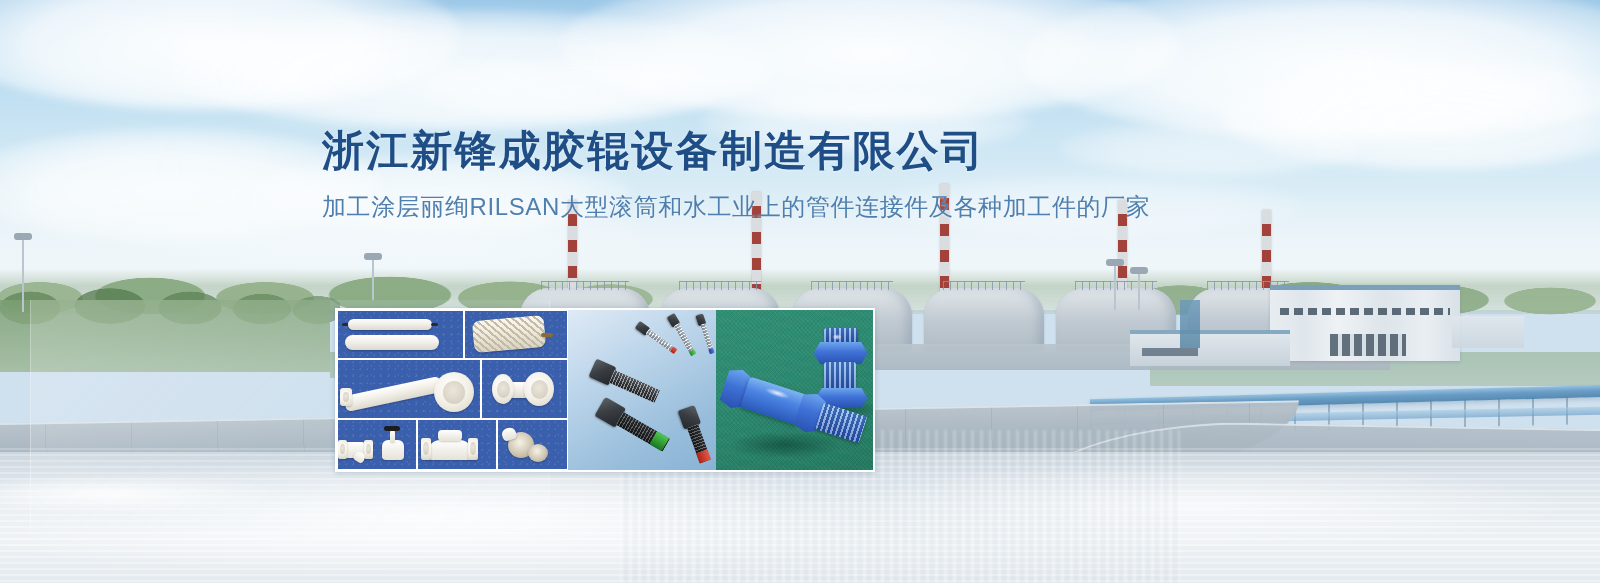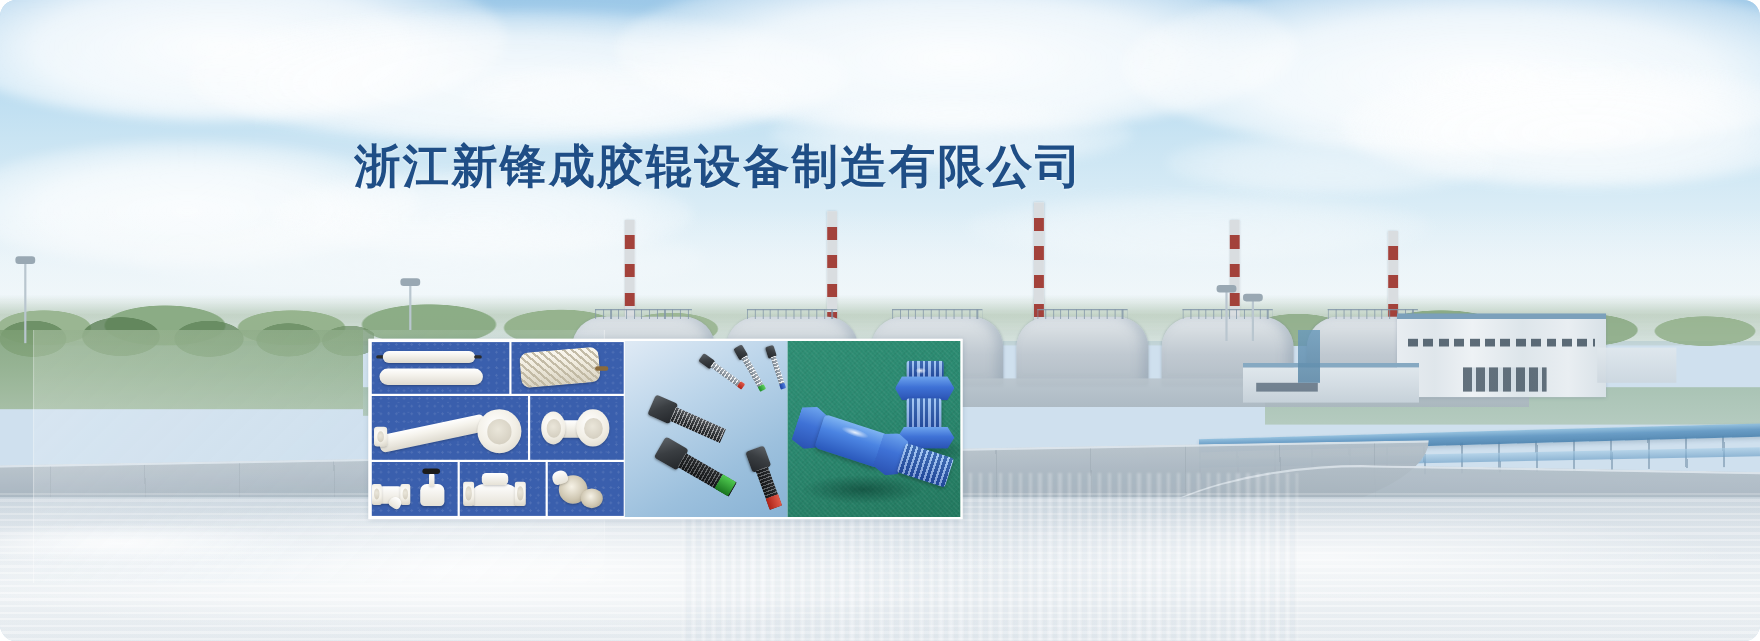--- a/index.html
+++ b/index.html
@@ -7,21 +7,20 @@
   html, body {
     width:1600px; height:583px; overflow:hidden;
     font-family:"Liberation Sans","DejaVu Sans",sans-serif;
     background:#ffffff;
   }
 
   
   .banner {
     position:relative; width:1600px; height:583px; overflow:hidden;
     background:#cfe0ee;
-    border-radius:15px;
   }
 
   
   .sky {
     position:absolute; left:0; top:0; width:1600px; height:300px;
     background:
       linear-gradient(to bottom,
         #9cc8e8 0%,
         #a9d1ec 10%,
         #b9dcf1 24%,
@@ -509,20 +508,21 @@
   <div class="basin-wall"></div>
   <div class="basin-wall-r"></div>
   <div class="water"></div>
   <div class="water-sheen"></div>
   <div class="water-vstreaks"></div>
   <div class="foam"></div>
   <div class="glass-pane"></div>
 
   <div class="headline-wrap">
     <div class="headline">浙江新锋成胶辊设备制造有限公司</div>
+    <div class="subhead">加工涂层丽绚RILSAN大型滚筒和水工业上的管件连接件及各种加工件的厂家</div>
   </div>
 
   <div class="collage">
 
     <div class="panel-a">
 
       <div class="rowA rA1">
         <div class="cellA" style="flex:1.22">
           <div class="a-shaft" style="left:4px;  top:12px; width:7px;"></div>
           <div class="a-roller" style="left:10px; top:8px;  width:84px; height:11px;"></div>

